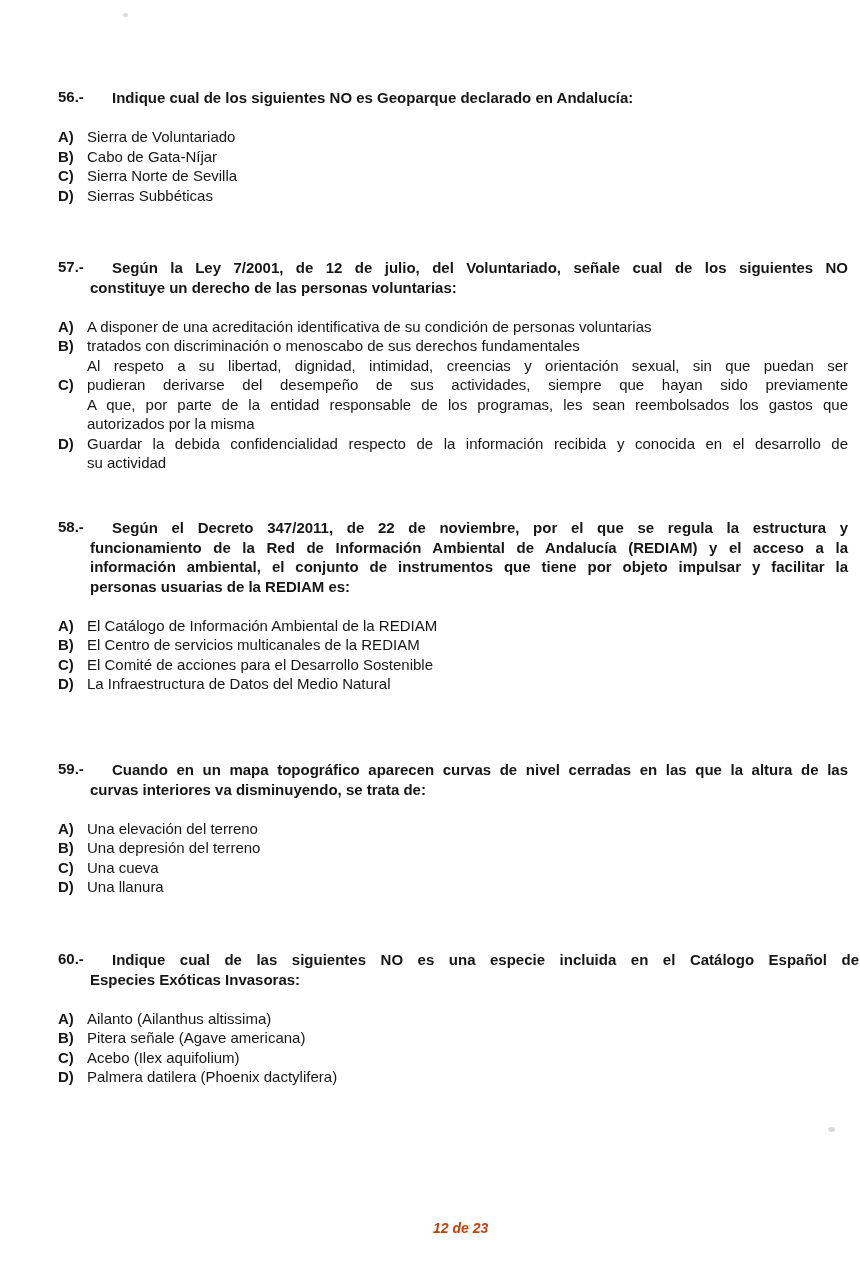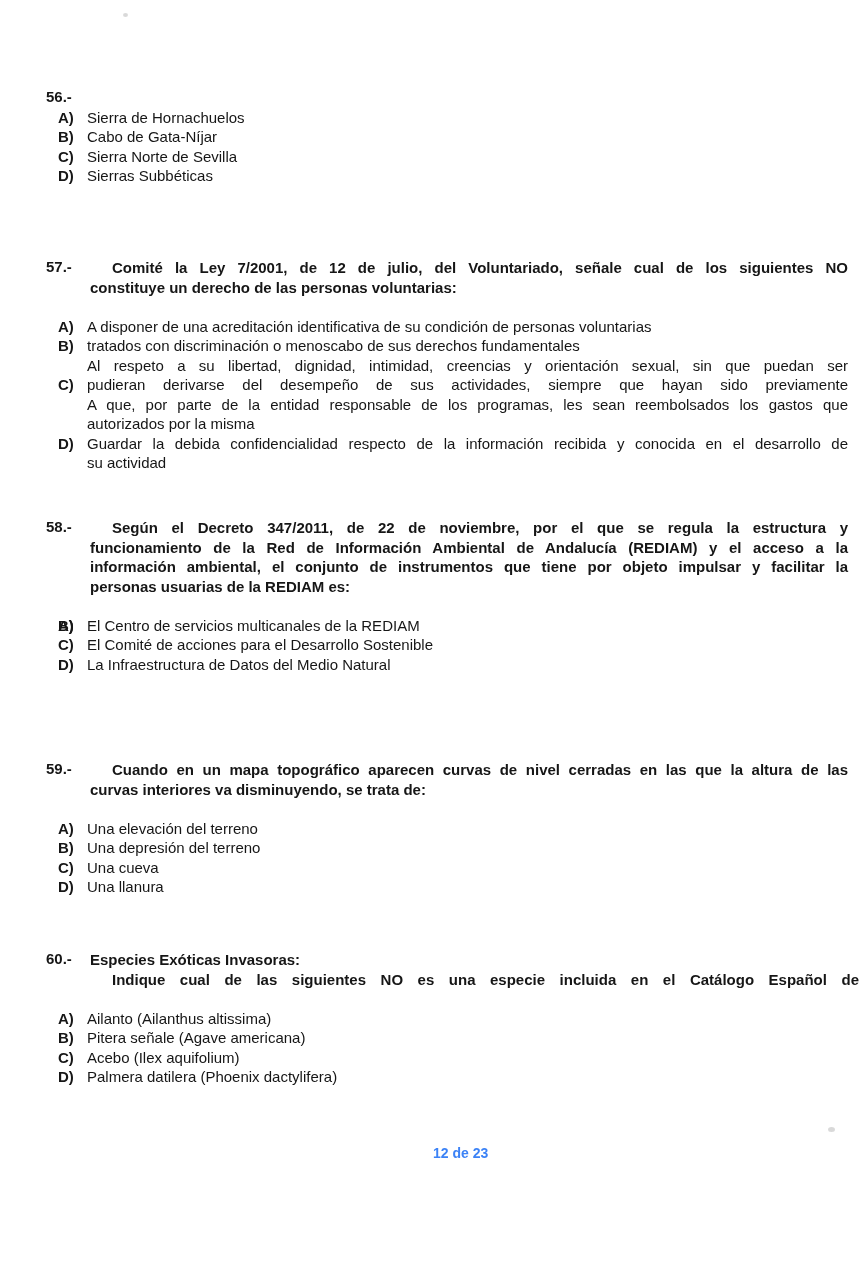--- a/index.html
+++ b/index.html
@@ -18,21 +18,21 @@
     color: #161616;
     overflow: hidden;
   }
   .question {
     position: absolute;
     left: 0;
     right: 0;
   }
   .q-num {
     position: absolute;
-    left: 46px;
+    left: 58px;
     top: 0;
     font-weight: 700;
     text-align: center;
   }
   .q-header {
     margin-left: 90px;
     margin-right: 12px;
     font-weight: 700;
     line-height: 19.5px;
   }
@@ -55,69 +55,73 @@
   .line { text-align: left; }
   .line.just {
     text-align: justify;
     text-align-last: justify;
   }
   .line.first { padding-left: 22px; }
   .line.bleed { margin-right: -11px; }
   .i { }
   .footer {
     position: absolute;
-    top: 1145px;
+    top: 1220px;
     left: 433px;
     font-weight: 700;
     font-size: 14px;
-    color: #3b82f6;
+    color: #c2410c;
+    font-style: italic;
   }
   .artifact {
     position: absolute;
     border-radius: 50%;
     background: #b9b9b9;
     opacity: 0.55;
   }
   .artifact.a1 { left: 123px; top: 13px; width: 5px; height: 4px; }
   .artifact.a2 { left: 828px; top: 1127px; width: 7px; height: 5px; }
 </style>
 </head>
 <body>
 
 <div class="page">
 
   <div class="artifact a1"></div>
   <div class="artifact a2"></div>
 
   <section class="question" style="top:88px">
     <span class="q-num">56.-</span>
-    <div class="opt-group">
-      <div class="option">
-        <span class="opt-letter">A)</span>
-        <div class="line"><span>Sierra de Hornachuelos</span></div>
+    <div class="q-header">
+      <div class="line first"><span>Indique cual de los siguientes NO es Geoparque declarado en Andalucía:</span></div>
+    </div>
+    <div class="opt-group">
+      <div class="option">
+        <span class="opt-letter">A)</span>
+        <div class="line"><span>Sierra de Voluntariado</span></div>
       </div>
       <div class="option">
         <span class="opt-letter">B)</span>
         <div class="line"><span>Cabo de Gata-Níjar</span></div>
       </div>
       <div class="option">
         <span class="opt-letter">C)</span>
         <div class="line"><span>Sierra Norte de Sevilla</span></div>
       </div>
       <div class="option">
         <span class="opt-letter">D)</span>
         <div class="line"><span>Sierras Subbéticas</span></div>
       </div>
     </div>
   </section>
 
   <section class="question" style="top:258px">
     <span class="q-num">57.-</span>
     <div class="q-header">
-      <div class="line first just"><span>Comité la </span><span class="i">Ley 7/2001, de 12 de julio, del Voluntariado</span><span>, señale cual de los siguientes NO</span></div>
+      <div class="line first just"><span>Según la </span><span class="i">Ley 7/2001, de 12 de julio, del Voluntariado</span><span>, señale cual de los siguientes NO</span></div>
       <div class="line"><span>constituye un derecho de las personas voluntarias:</span></div>
     </div>
     <div class="opt-group">
       <div class="option">
         <span class="opt-letter">A)</span>
         <div class="line"><span>A disponer de una acreditación identificativa de su condición de personas voluntarias</span></div>
       </div>
       <div class="option">
         <span class="opt-letter">B)</span>
         <div class="line"><span>tratados con discriminación o menoscabo de sus derechos fundamentales</span></div>
@@ -141,20 +145,21 @@
     <span class="q-num">58.-</span>
     <div class="q-header">
       <div class="line first just"><span>Según el </span><span class="i">Decreto 347/2011, de 22 de noviembre, por el que se regula la estructura y</span></div>
       <div class="line just"><span class="i">funcionamiento de la Red de Información Ambiental de Andalucía (REDIAM) y el acceso a la</span></div>
       <div class="line just"><span class="i">información ambiental,</span><span> el conjunto de instrumentos que tiene por objeto impulsar y facilitar la</span></div>
       <div class="line"><span>personas usuarias de la REDIAM es:</span></div>
     </div>
     <div class="opt-group">
       <div class="option">
         <span class="opt-letter">A)</span>
+        <div class="line"><span>El Catálogo de Información Ambiental de la REDIAM</span></div>
       </div>
       <div class="option">
         <span class="opt-letter">B)</span>
         <div class="line"><span>El Centro de servicios multicanales de la REDIAM</span></div>
       </div>
       <div class="option">
         <span class="opt-letter">C)</span>
         <div class="line"><span>El Comité de acciones para el Desarrollo Sostenible</span></div>
       </div>
       <div class="option">
@@ -186,22 +191,22 @@
       <div class="option">
         <span class="opt-letter">D)</span>
         <div class="line"><span>Una llanura</span></div>
       </div>
     </div>
   </section>
 
   <section class="question" style="top:950px">
     <span class="q-num">60.-</span>
     <div class="q-header">
+      <div class="line first just bleed"><span>Indique cual de las siguientes NO es una especie incluida en el Catálogo Español de</span></div>
       <div class="line"><span>Especies Exóticas Invasoras:</span></div>
-      <div class="line first just bleed"><span>Indique cual de las siguientes NO es una especie incluida en el Catálogo Español de</span></div>
     </div>
     <div class="opt-group">
       <div class="option">
         <span class="opt-letter">A)</span>
         <div class="line"><span>Ailanto (</span><span class="i">Ailanthus altissima</span><span>)</span></div>
       </div>
       <div class="option">
         <span class="opt-letter">B)</span>
         <div class="line"><span>Pitera señale (</span><span class="i">Agave americana</span><span>)</span></div>
       </div>

